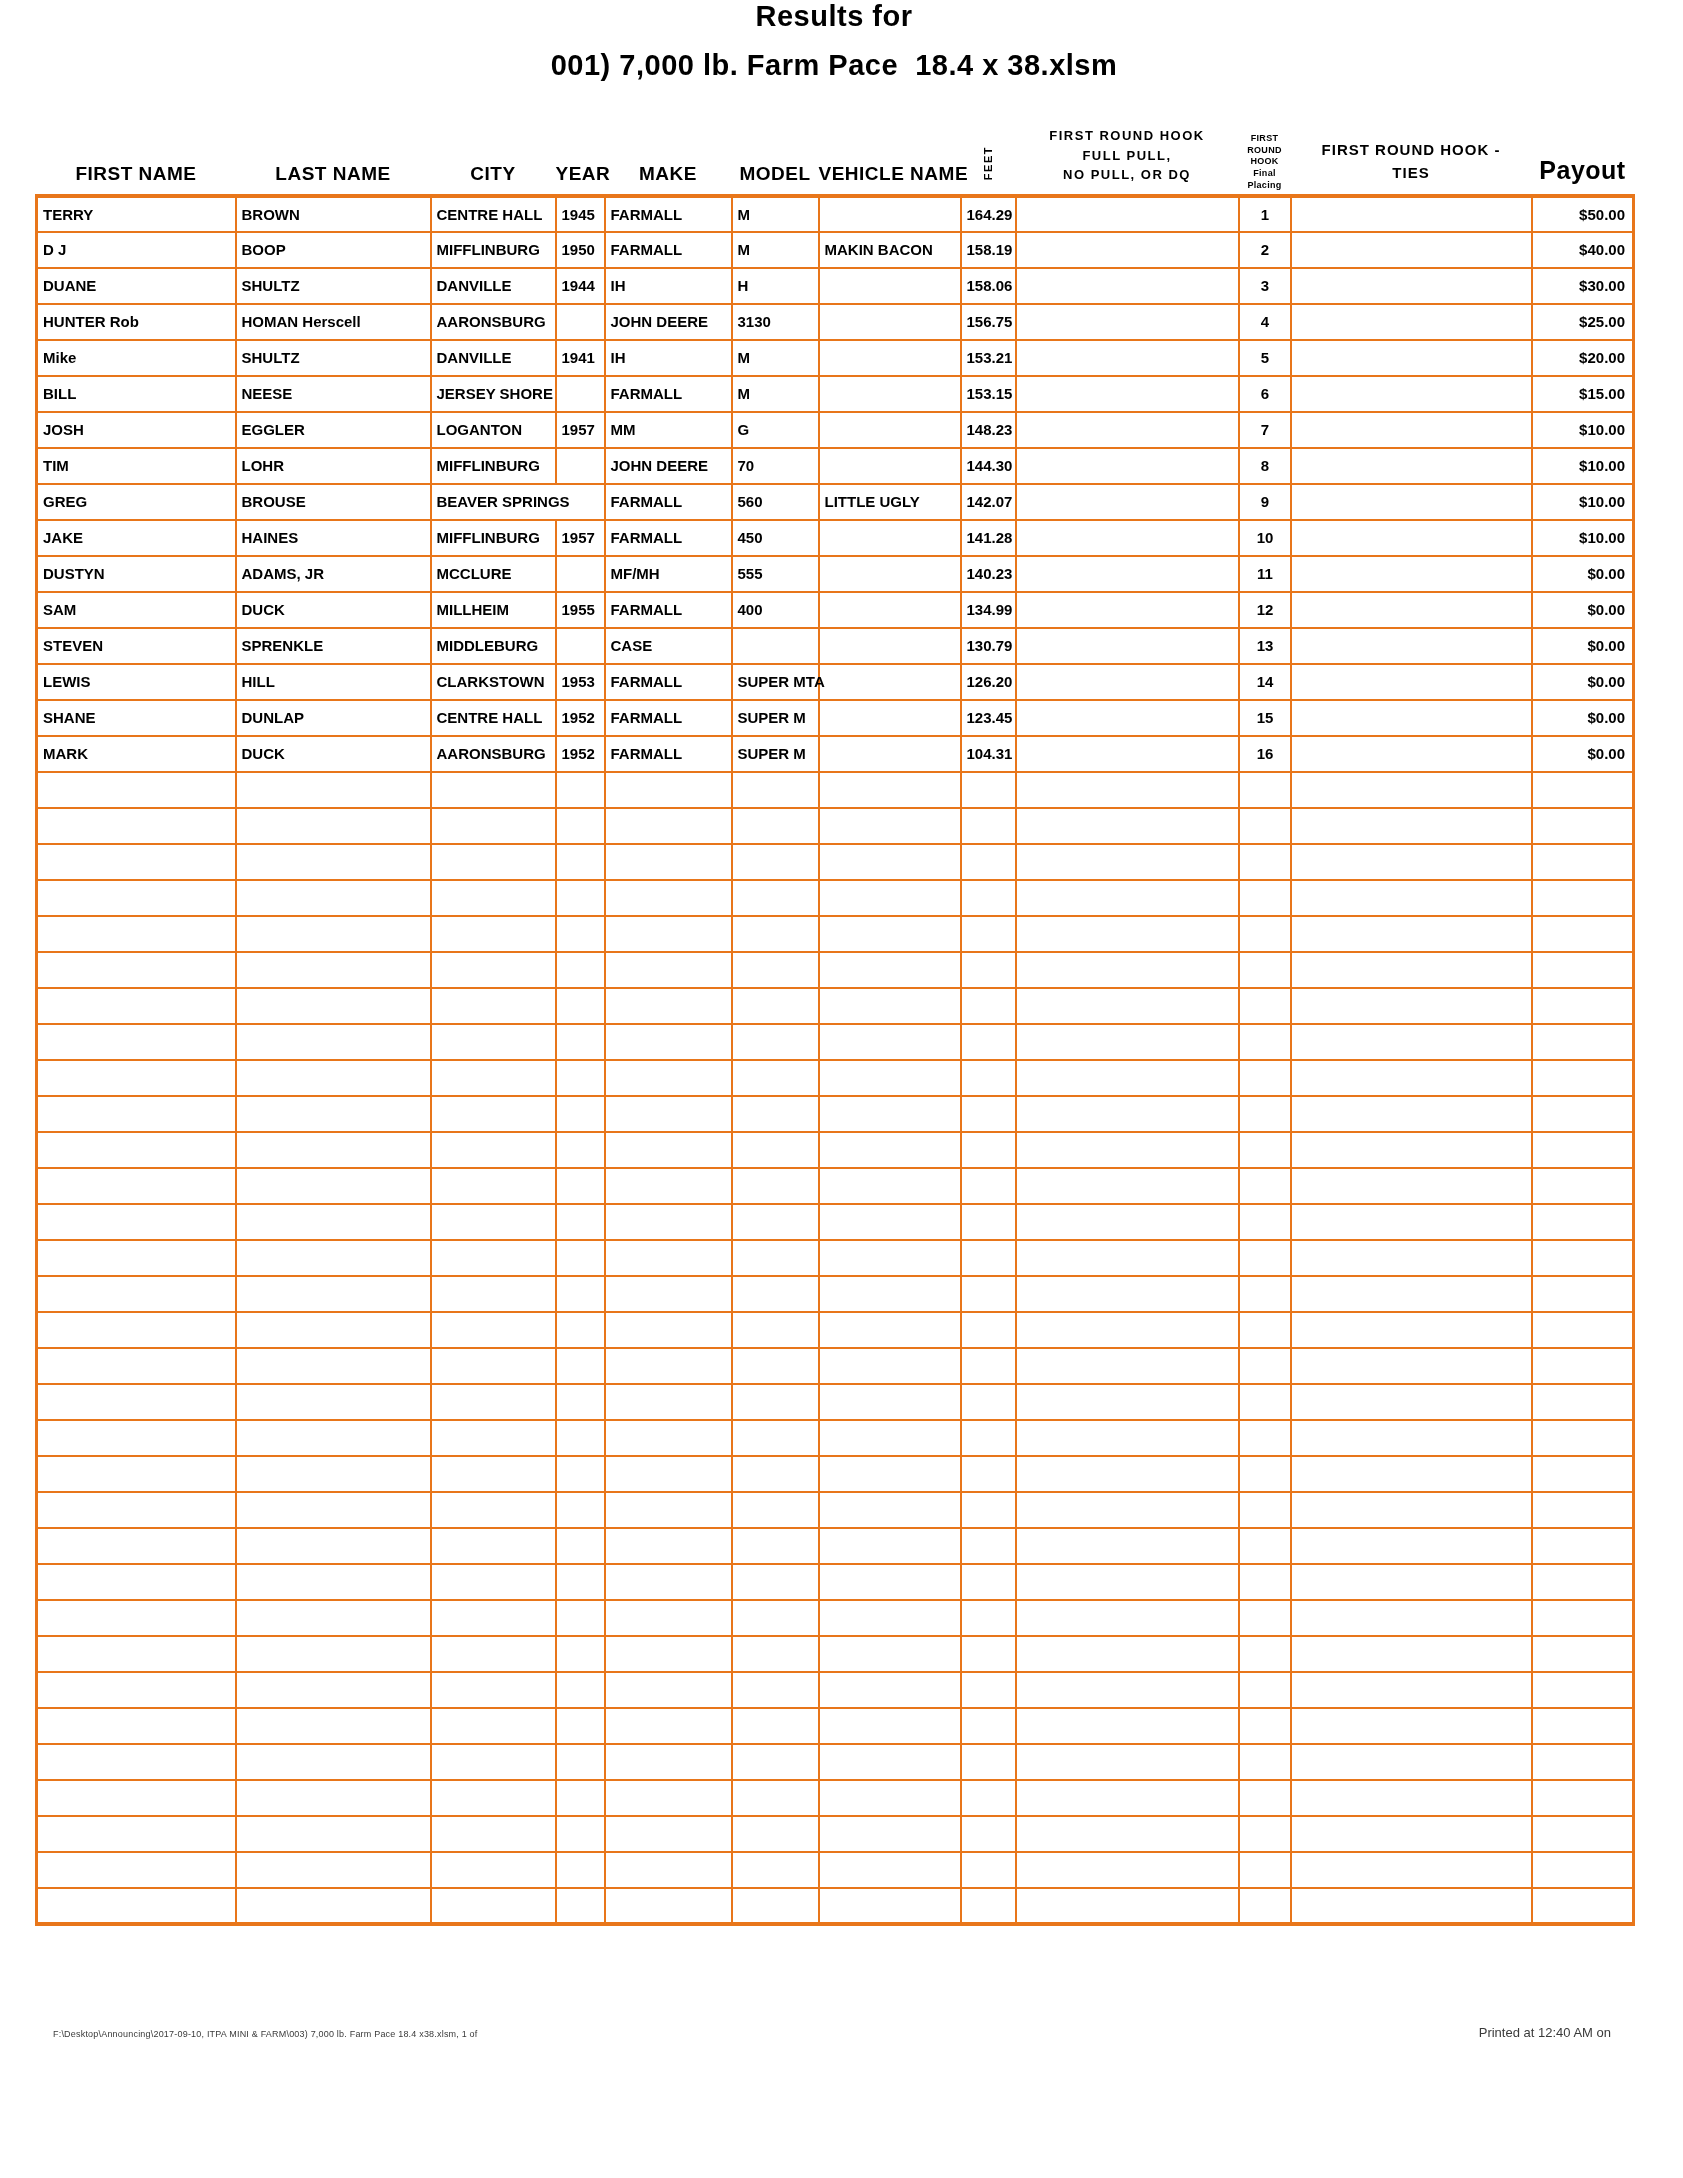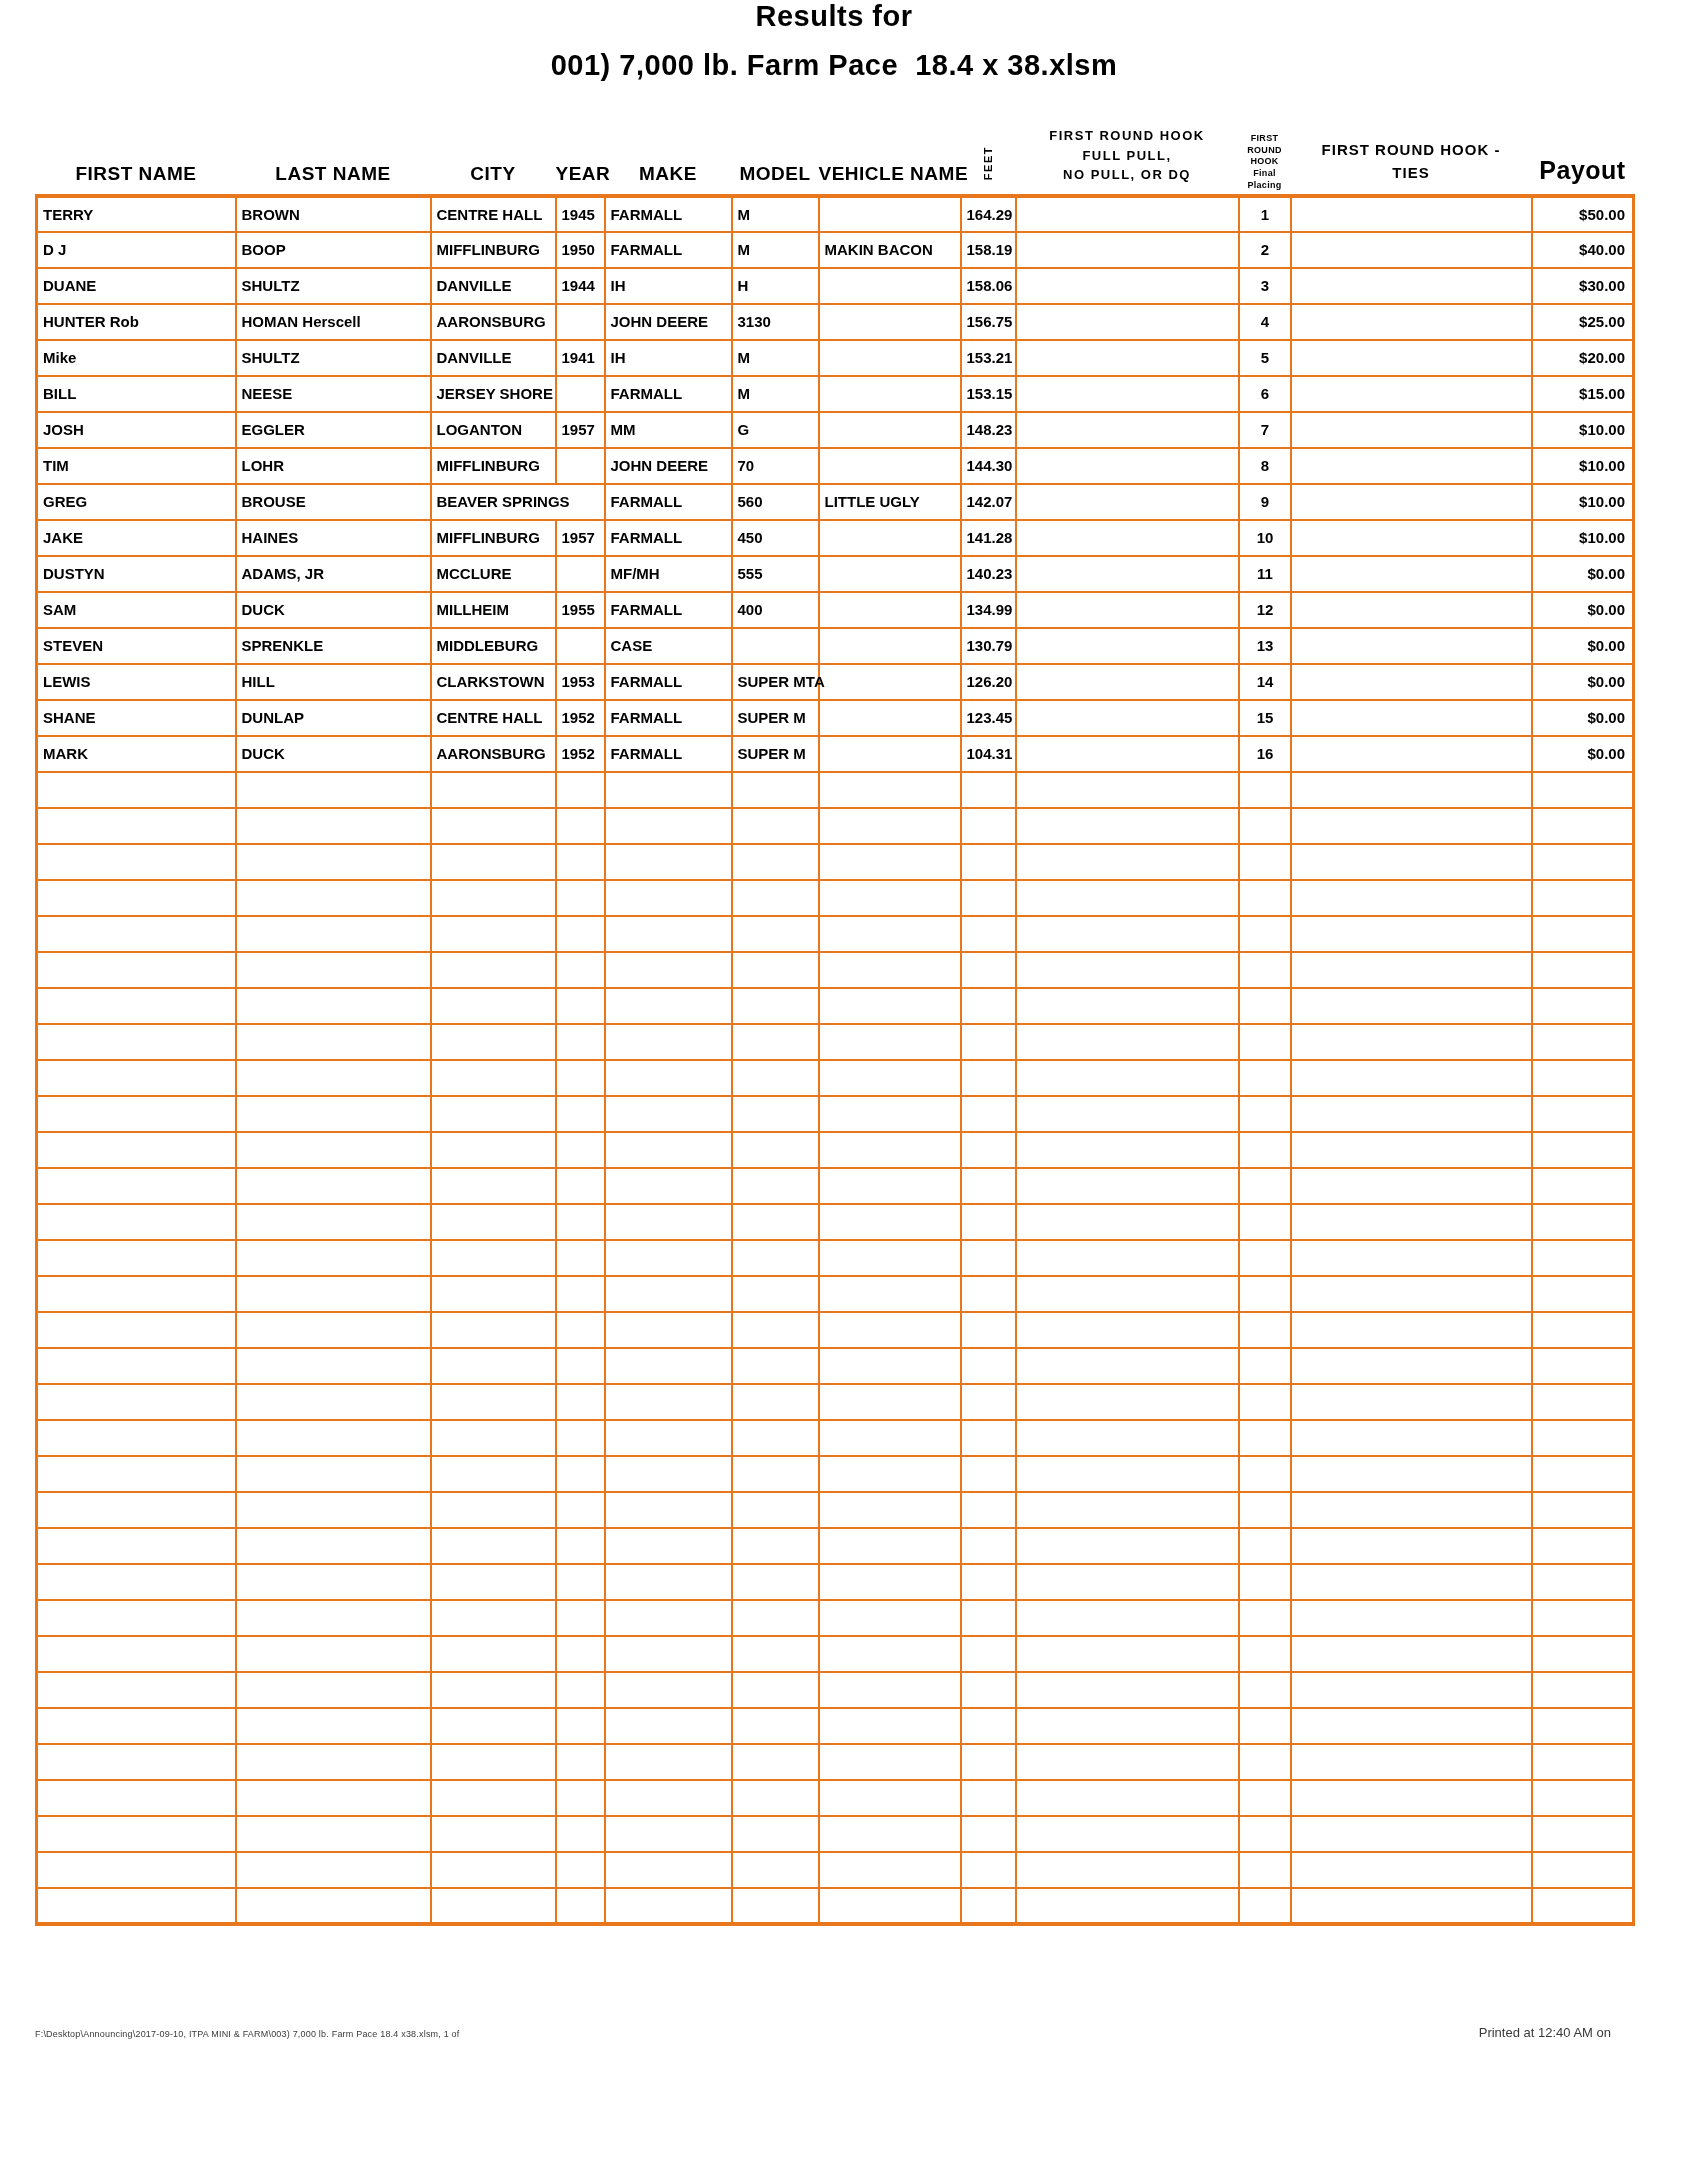--- a/index.html
+++ b/index.html
@@ -89,20 +89,21 @@
     width: 1596px;
     margin-top: 99px;
     display: flex;
     justify-content: space-between;
     align-items: baseline;
   }
   .footer-left {
     font-size: 9px;
     color: #3a3a3a;
     letter-spacing: 0.2px;
+    margin-left: 18px;
   }
   .footer-right {
     font-size: 13px;
     color: #3a3a3a;
     margin-right: 20px;
   }
 </style>
 </head>
 <body>
 

